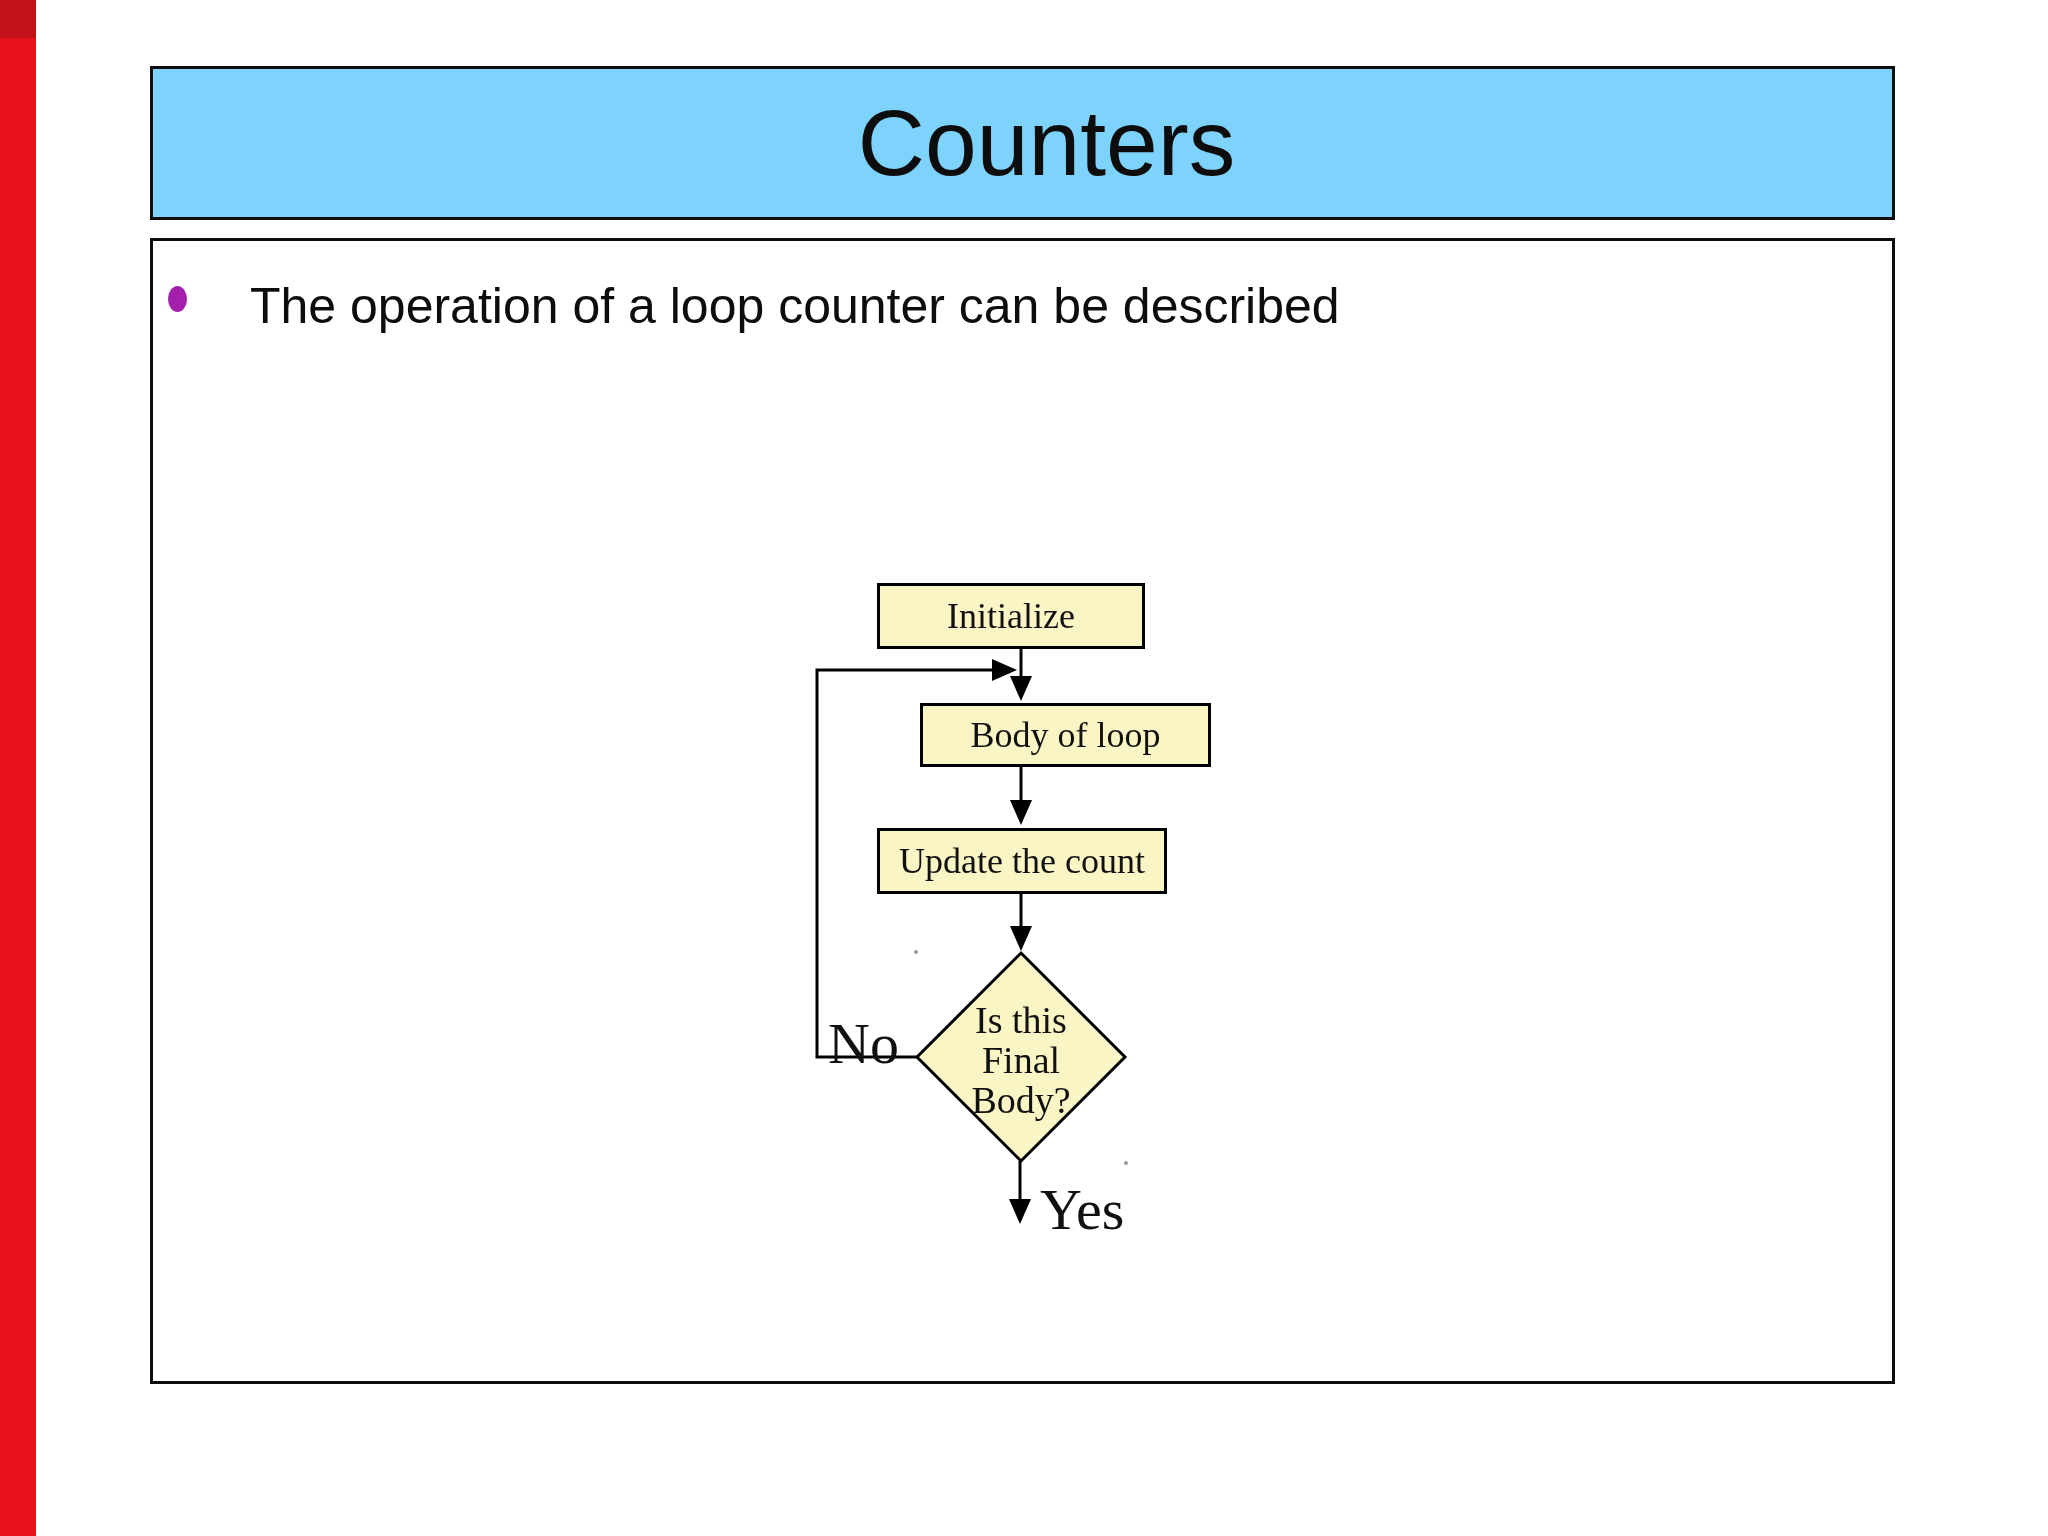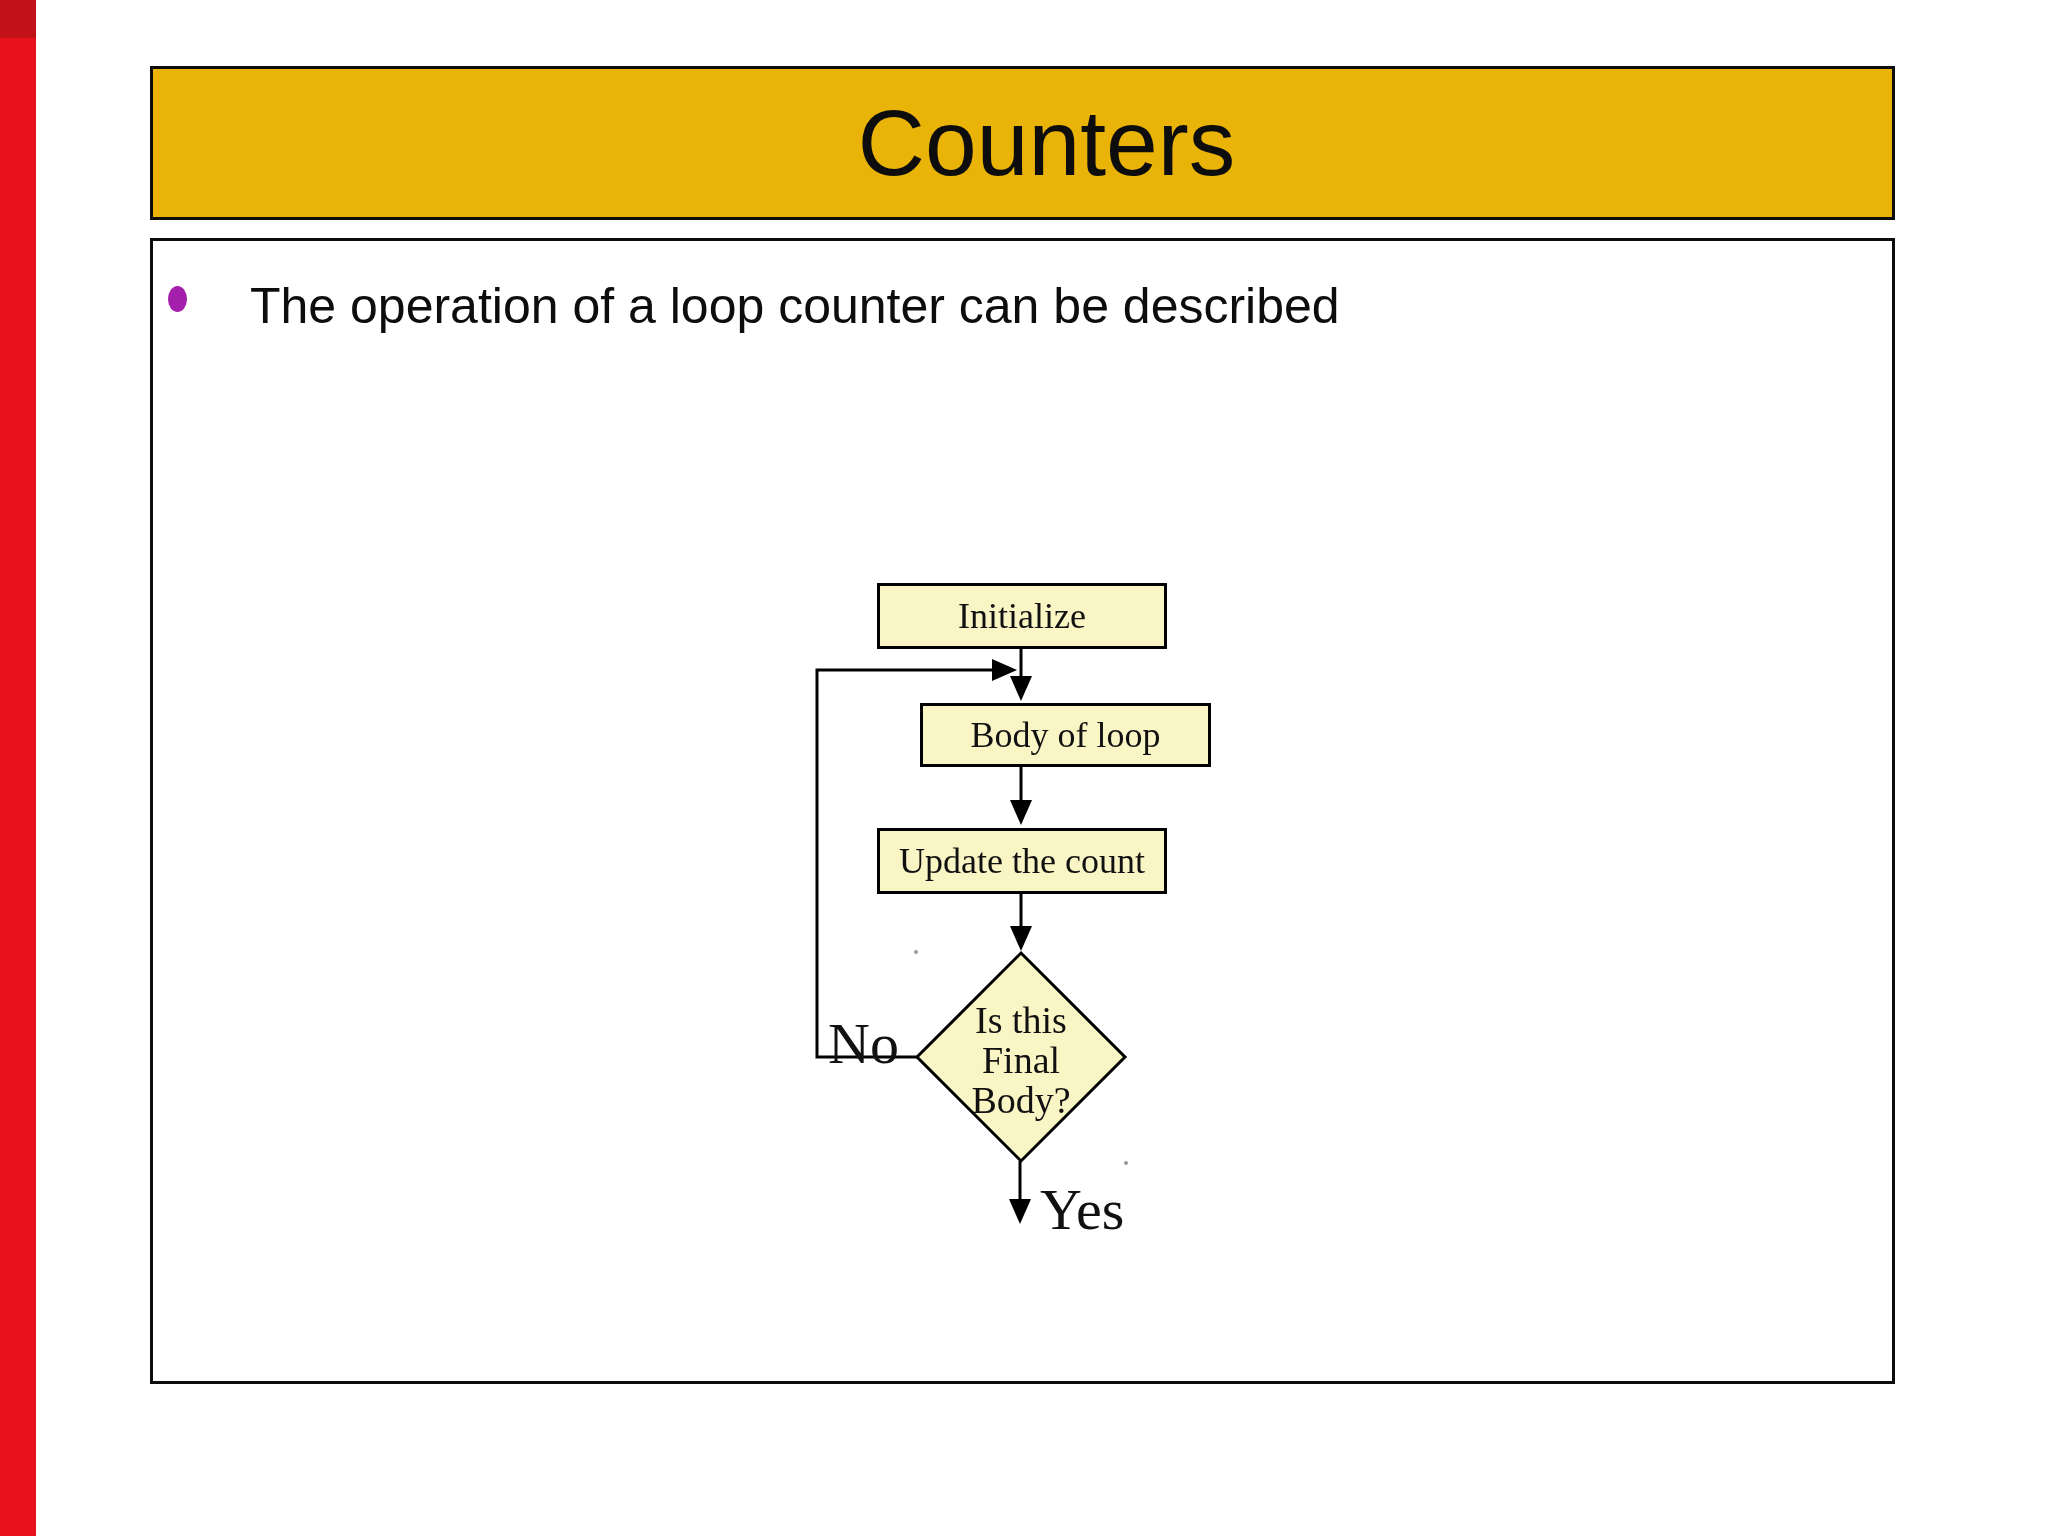--- a/index.html
+++ b/index.html
@@ -16,21 +16,21 @@
     position:absolute;left:0;top:0;width:36px;height:1536px;
     background:#e8121c;
   }
   #left-strip-cap{
     position:absolute;left:0;top:0;width:36px;height:38px;
     background:#c11119;
   }
   
   #title-box{
     position:absolute;left:150px;top:66px;width:1745px;height:154px;
-    box-sizing:border-box;border:3px solid #0d0d0d;background:#eab308;
+    box-sizing:border-box;border:3px solid #0d0d0d;background:#7dd3fc;
     display:flex;align-items:center;justify-content:center;padding-left:48px;
   }
   #title-text{
     font-size:93px;line-height:93px;color:#0d0d0d;letter-spacing:0;
   }
   
   #content-box{
     position:absolute;left:150px;top:238px;width:1745px;height:1146px;
     box-sizing:border-box;border:3px solid #0d0d0d;background:#ffffff;
   }
@@ -45,21 +45,21 @@
   }
   
   #flow-svg{position:absolute;left:0;top:0;width:2048px;height:1536px;}
   
   .process-node{
     position:absolute;box-sizing:border-box;
     border:3px solid #000000;background:#faf5c5;
     display:flex;align-items:center;justify-content:center;
     font-family:"Liberation Serif", serif;font-size:36px;color:#111111;
   }
-  #node-initialize{left:877px;top:583px;width:290px;height:66px;}
+  #node-initialize{left:877px;top:583px;width:268px;height:66px;}
   #node-body-of-loop{left:877px;top:703px;width:291px;height:64px;margin-left:43px;}
   #node-update-the-count{left:877px;top:828px;width:290px;height:66px;text-align:center;}
   
   #decision-label{
     position:absolute;left:896px;top:1000px;width:250px;
     text-align:center;
     font-family:"Liberation Serif", serif;font-size:38px;line-height:40px;color:#111111;
   }
   
   .branch-label{

